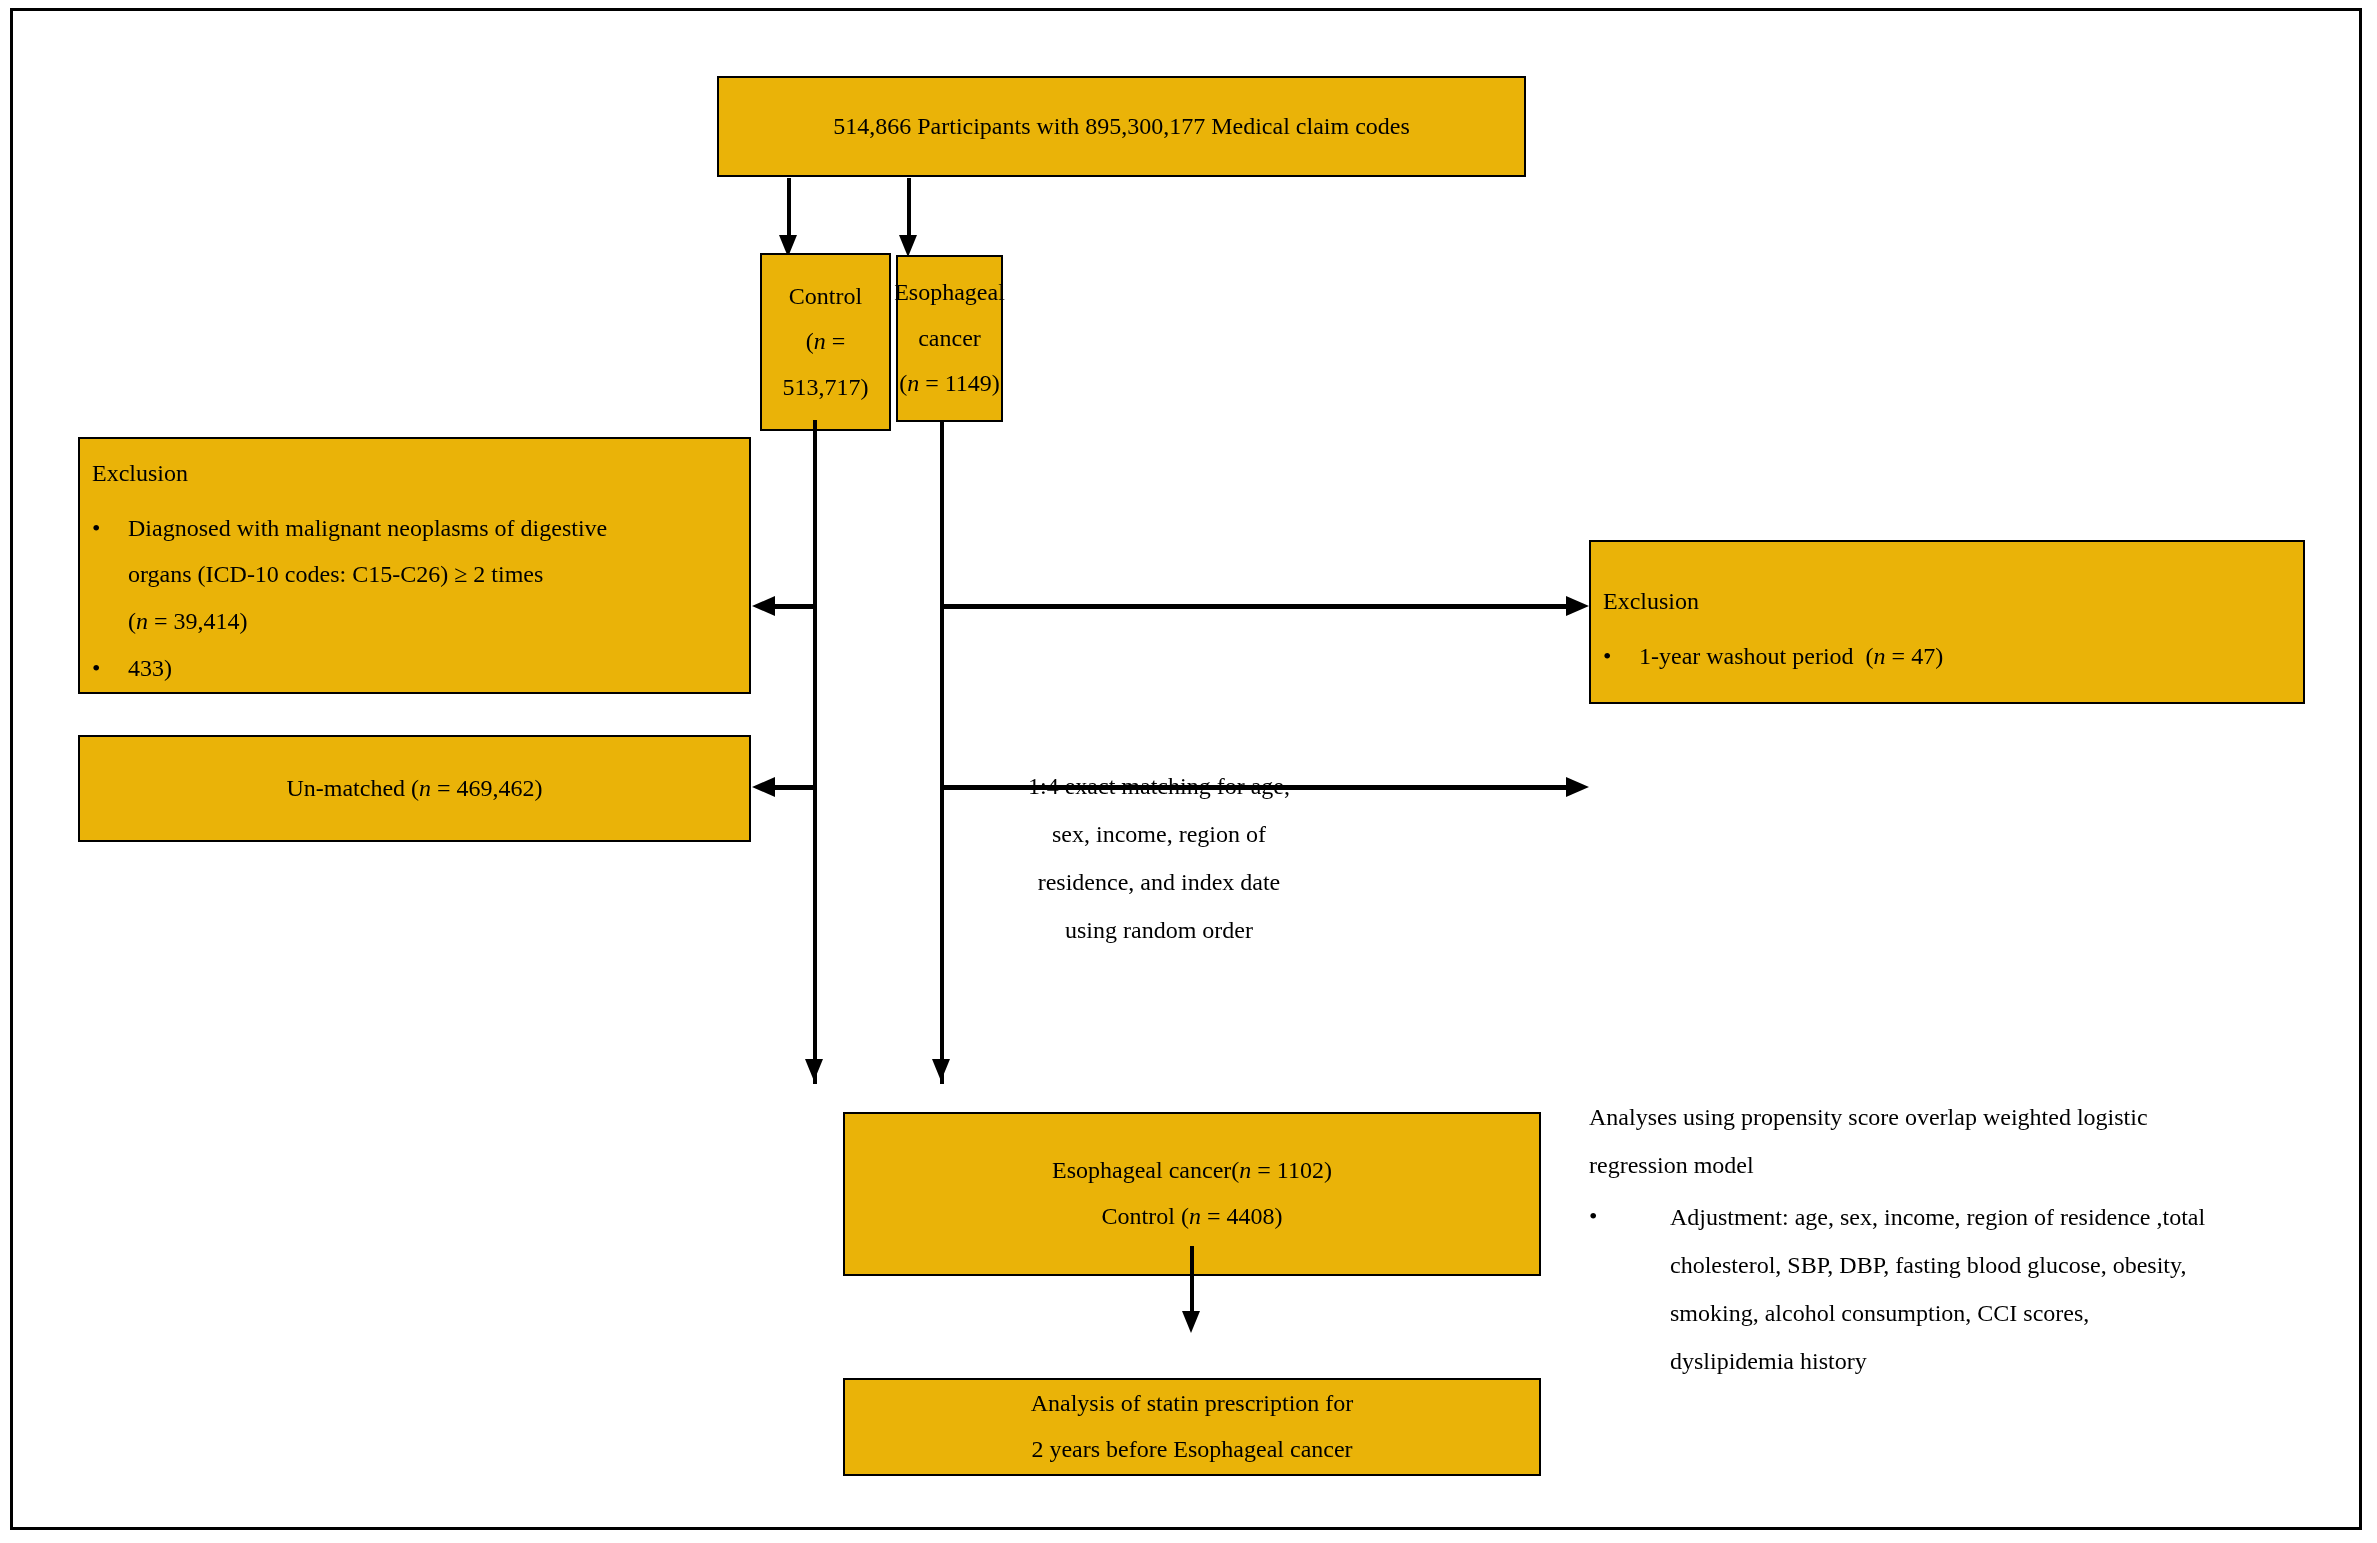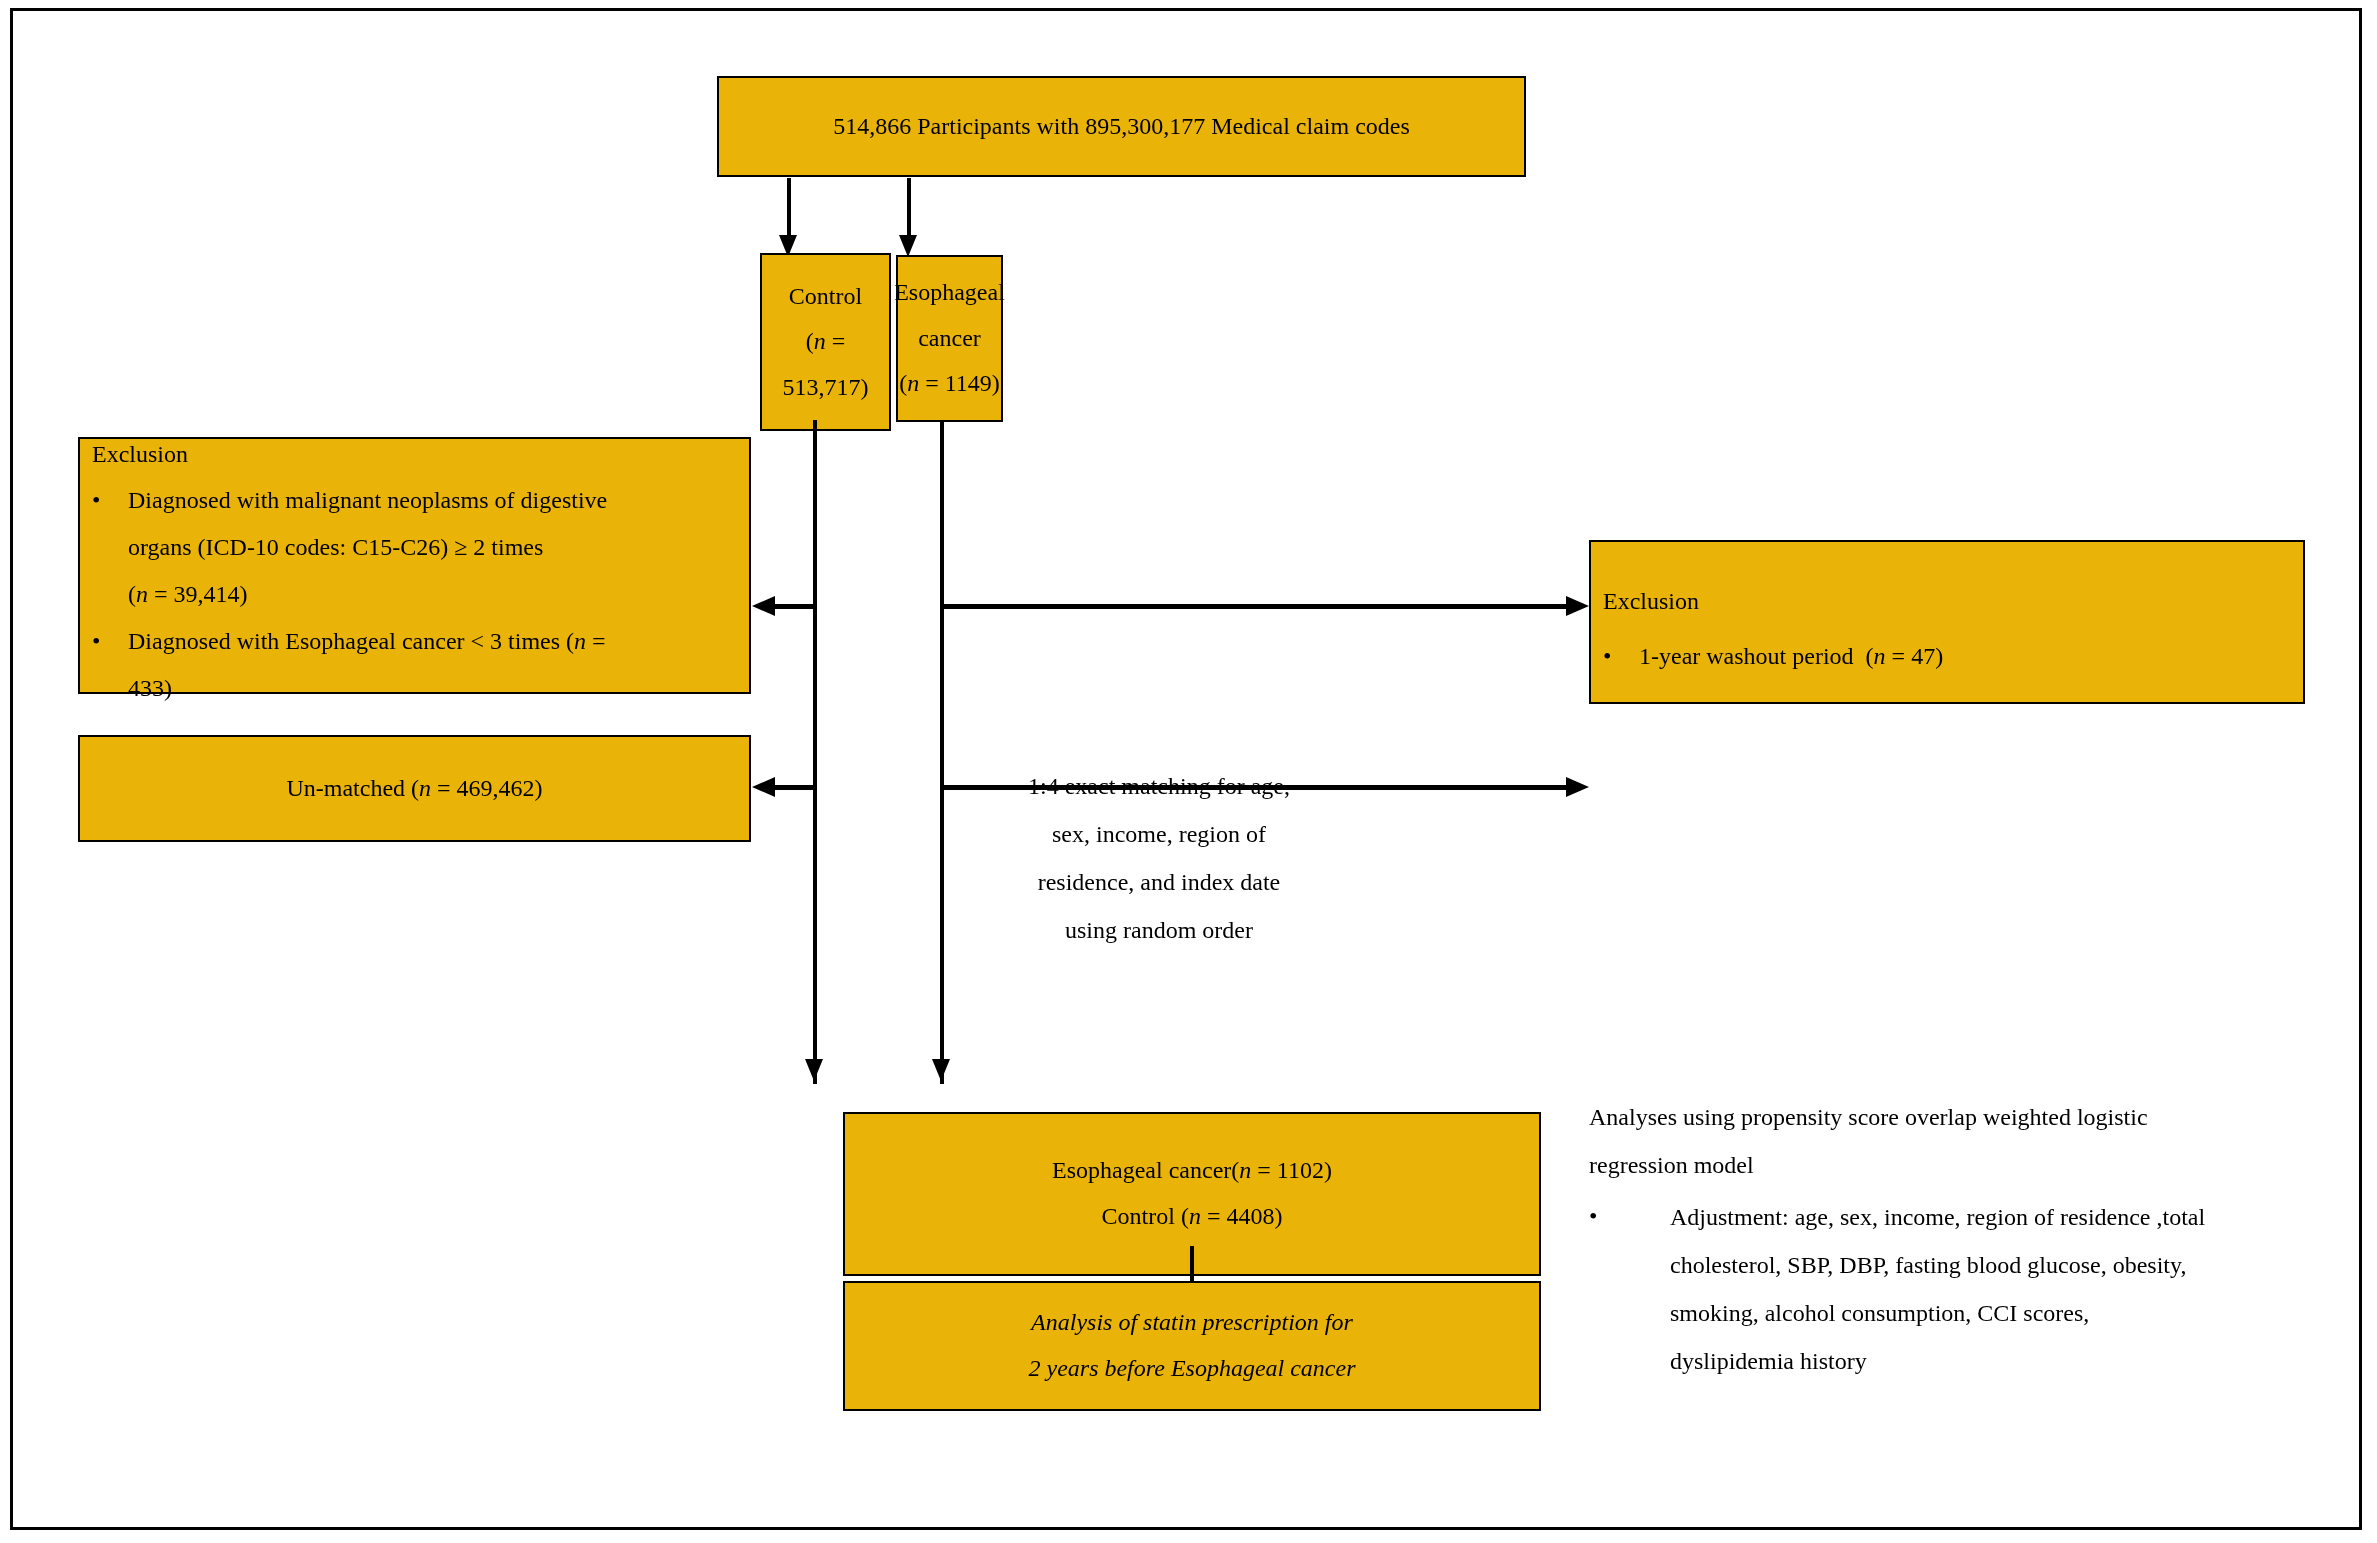--- a/index.html
+++ b/index.html
@@ -133,21 +133,20 @@
       <div class="bullet-mark">•</div>
       <div class="bullet-text">
         <div>Diagnosed with malignant neoplasms of digestive</div>
         <div>organs (ICD-10 codes: C15-C26)  ≥ 2 times</div>
         <div>(<span class="it">n</span> = 39,414)</div>
       </div>
     </div>
     <div class="bullet-row">
       <div class="bullet-mark">•</div>
       <div class="bullet-text">
-        <div>Diagnosed with Esophageal cancer &lt; 3 times (<span class="it">n</span> =</div>
         <div>433)</div>
       </div>
     </div>
   </div>
 
   <div class="line hline" style="left:775px;top:604px;width:39px;height:4.9px;"></div>
   <div class="arrow-left" style="left:752px;top:596px;"></div>
 
   <div class="box left-align" style="left:1589px;top:540px;width:716px;height:164px;padding-top:14px;">
     <div class="hdr">Exclusion</div>
@@ -182,21 +181,21 @@
   </div>
 
   <div class="box" style="left:843px;top:1112px;width:698px;height:164px;">
     <span>Esophageal cancer(<span class="it">n</span> = 1102)</span>
     <span>Control (<span class="it">n</span> = 4408)</span>
   </div>
 
   <div class="line vline" style="left:1190px;top:1246px;width:3.8px;height:74px;"></div>
   <div class="arrow-down" style="left:1182px;top:1311px;"></div>
 
-  <div class="box" style="left:843px;top:1281px;width:698px;height:130px;font-style:italic;">
+  <div class="box" style="left:843px;top:1378px;width:698px;height:98px;">
     <span>Analysis of statin prescription for</span>
     <span>2 years before Esophageal cancer</span>
   </div>
 
   <div class="free-text left" style="left:1589px;top:1093px;width:776px;">
     <div>Analyses using propensity score overlap weighted logistic</div>
     <div>regression model</div>
     <div class="bullet-row" style="margin-top:4.4px;">
       <div class="bullet-mark" style="width:33px;padding-left:0;">•</div>
       <div class="bullet-text" style="line-height:2.0;margin-left:48px;">

